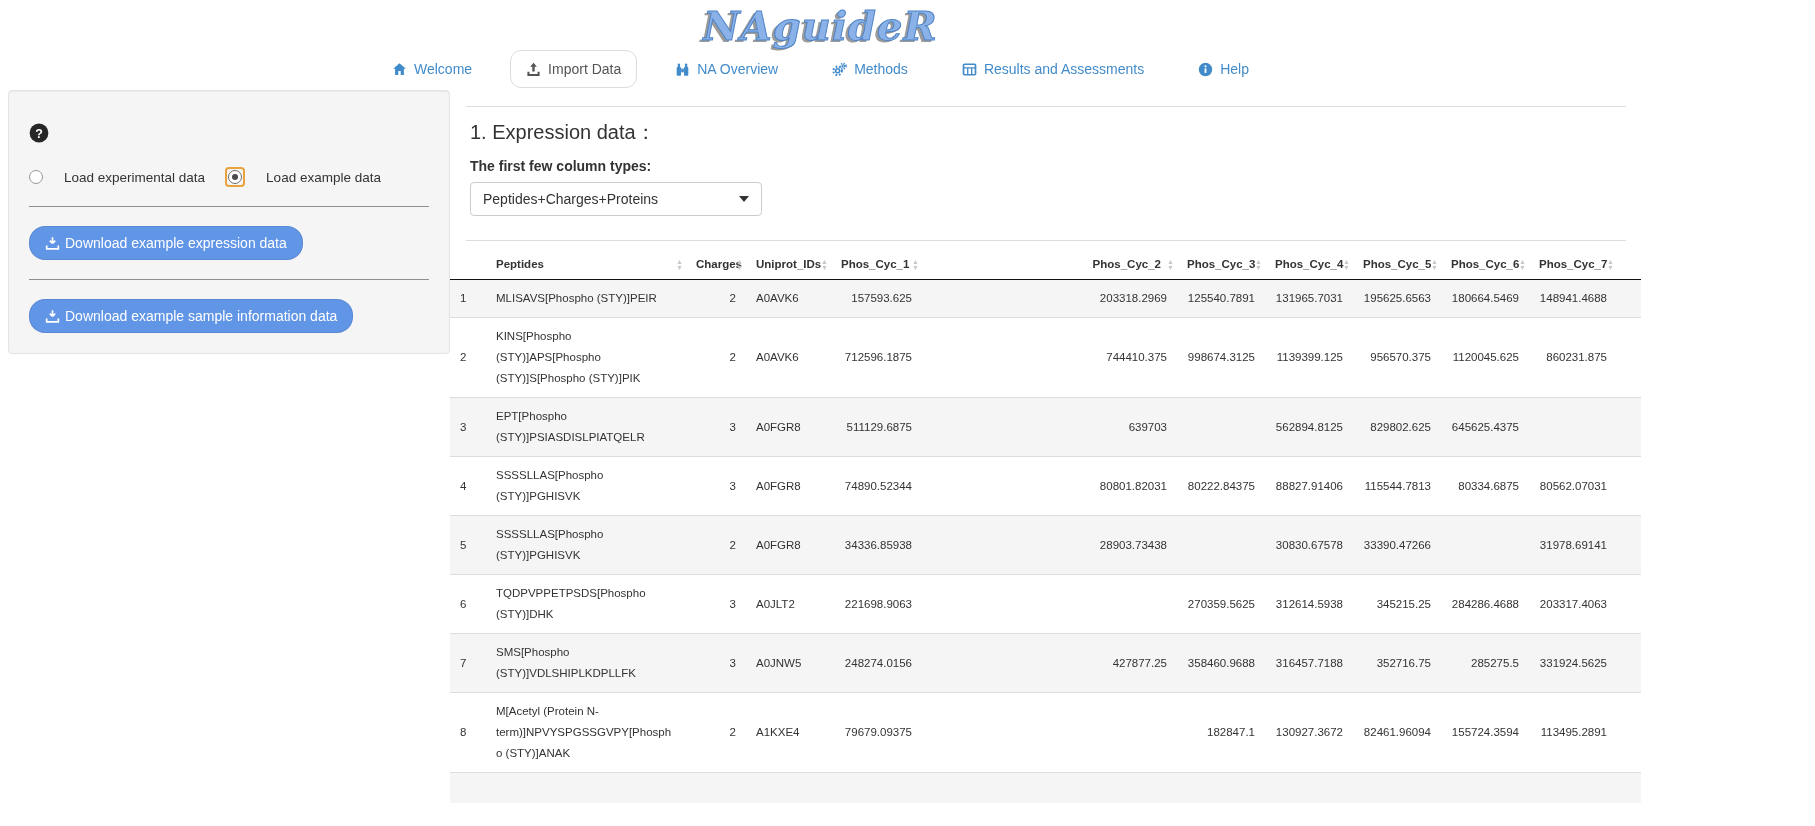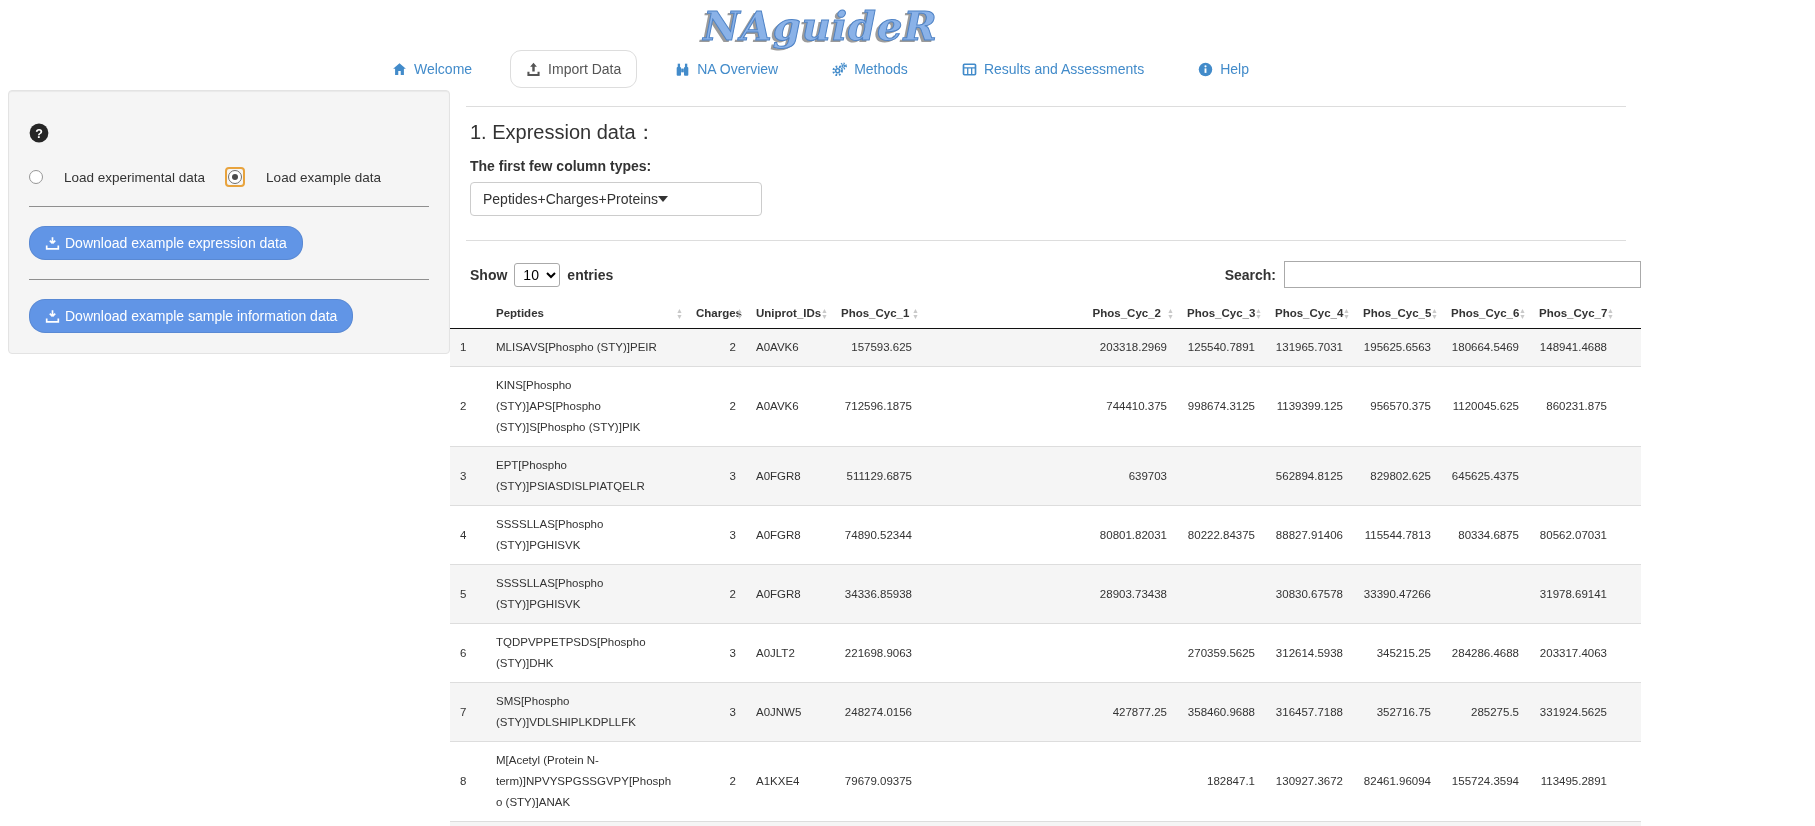--- a/index.html
+++ b/index.html
@@ -56,21 +56,21 @@
   .dl-icon { width:15px; height:15px; display:inline-block; }
 
   
   main { flex:1 1 auto; min-width:0; padding-top:10px; overflow:visible; }
   hr.main-hr { border:none; border-top:1px solid #ddd; margin:8px 15px 8px 16px; }
   h4.section-title { font-size:20px; font-weight:normal; color:#333; margin:12px 0 12px 20px; }
   .field-label { font-weight:bold; margin:0 0 8px 20px; font-size:14px; }
   .select-box {
     margin-left:20px; width:292px; height:34px; background:#fff;
     border:1px solid #ccc; border-radius:4px; display:flex; align-items:center;
-    justify-content:flex-start; padding:0 12px; cursor:pointer; color:#333;
+    justify-content:space-between; padding:0 12px; cursor:pointer; color:#333;
   }
   .caret-down { width:0; height:0; border-left:5px solid transparent; border-right:5px solid transparent;
     border-top:6px solid #333; }
 
   .dt-controls { display:flex; justify-content:space-between; align-items:center;
     margin:20px 0 10px 20px; font-weight:bold; color:#333; }
   .dt-length { display:flex; align-items:center; }
   .dt-length select { margin:0 7px; padding:2px 4px; font-size:14px; border:1px solid #aaa;
     border-radius:3px; background:#fff; font-family:inherit; }
   .dt-search { display:flex; align-items:center; }
@@ -195,31 +195,20 @@
     <main>
       <hr class="main-hr">
       <h4 class="section-title">1. Expression data：</h4>
       <div class="field-label">The first few column types:</div>
       <div class="select-box">
         <span>Peptides+Charges+Proteins</span>
         <span class="caret-down"></span>
       </div>
       <hr class="main-hr" style="margin-top:24px;">
 
-      <div class="dt-controls">
-        <label class="dt-length">
-          <span>Show</span>
-          <select><option>10</option></select>
-          <span>entries</span>
-        </label>
-        <label class="dt-search">
-          <span>Search:</span>
-          <input type="text" style="">
-        </label>
-      </div>
 
       <table class="dt">
         <colgroup>
           <col style="width:36px">
             <col style="width:200px">
             <col style="width:60px">
             <col style="width:85px">
           <col style="width:91px">
             <col style="width:255px">
             <col style="width:88px">

